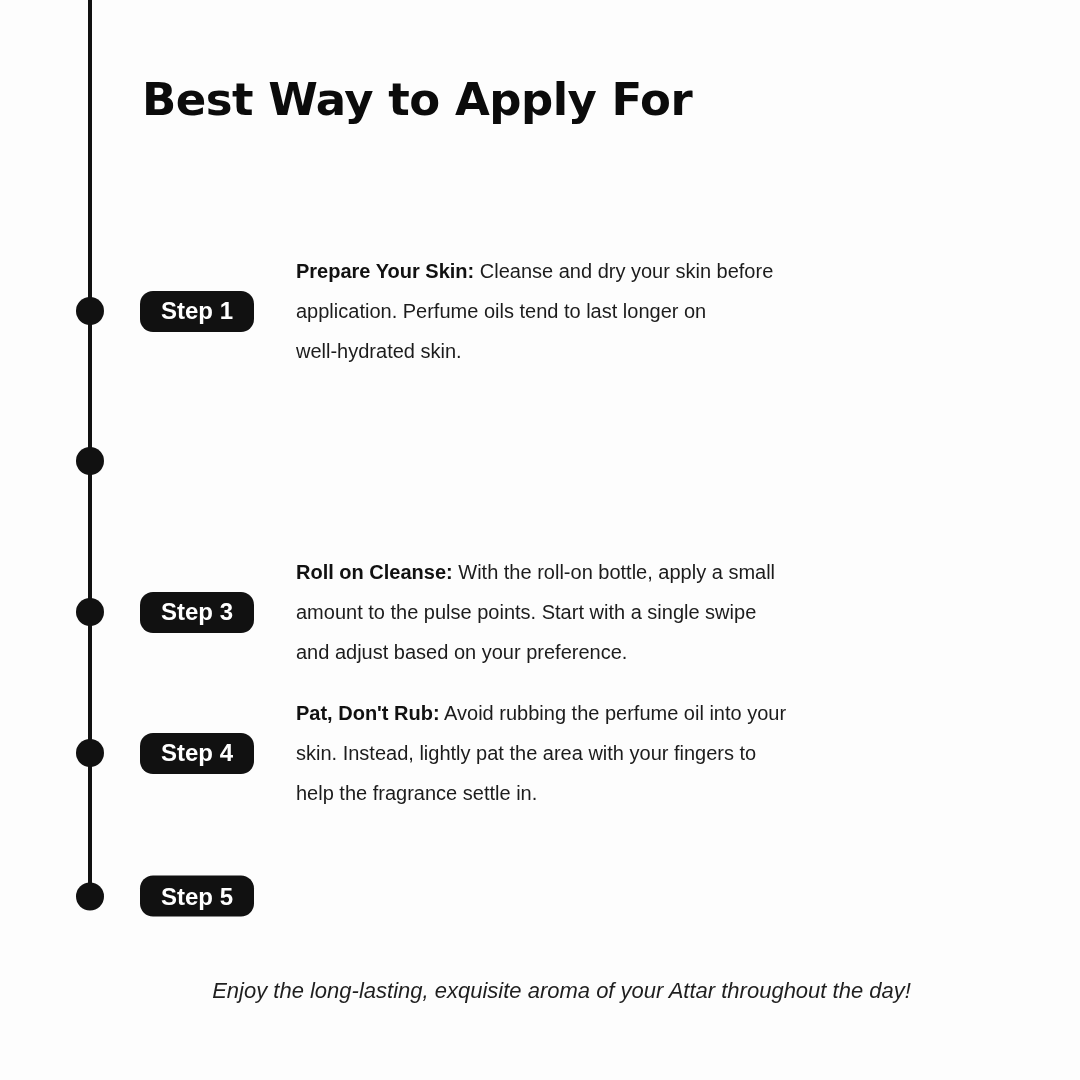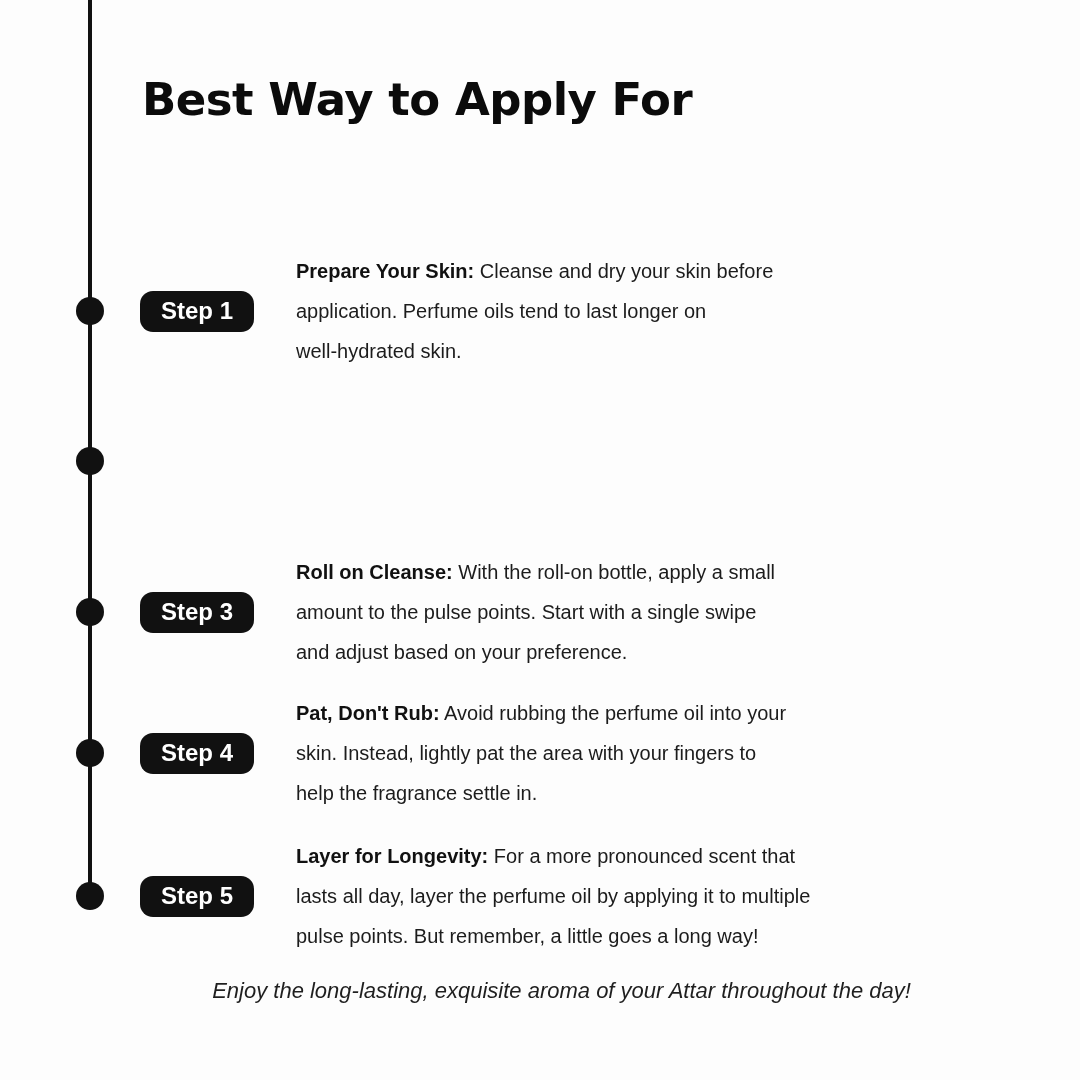--- a/index.html
+++ b/index.html
@@ -134,20 +134,17 @@
     <p class="step-text"><b>Pat, Don't Rub:</b><span> Avoid rubbing the perfume oil into your
 skin. Instead, lightly pat the area with your fingers to
 help the fragrance settle in.</span></p>
   </div>
 
   <div class="step-row row-5">
     <span class="dot"></span>
     <div class="pill">
         <span>Step 5</span>
       </div>
-    <p class="step-text"><b>Layer for Longevity:</b><span> For a more pronounced scent that
-lasts all day, layer the perfume oil by applying it to multiple
-pulse points. But remember, a little goes a long way!</span></p>
   </div>
 
   <div class="footer">Enjoy the long-lasting, exquisite aroma of your Attar throughout the day!</div>
 
 </div>
 
 </body></html>

